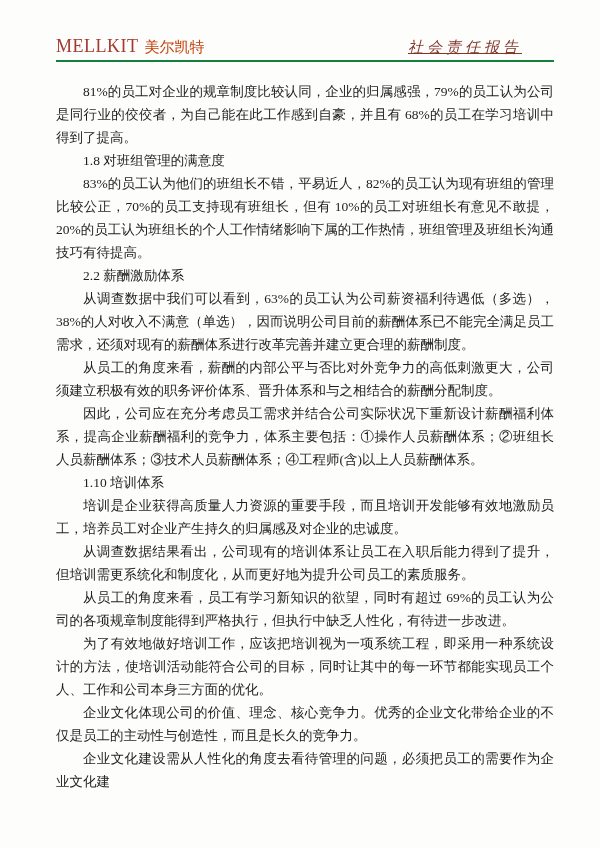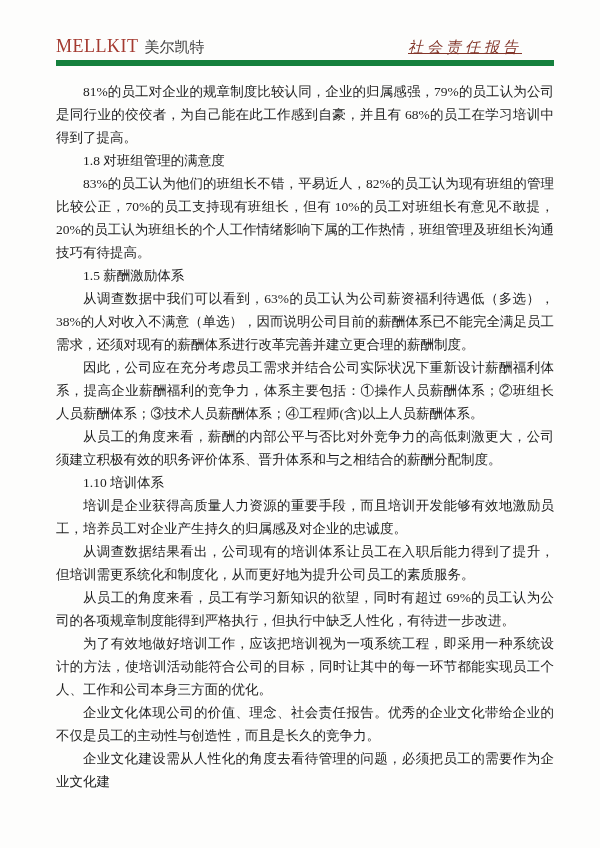--- a/index.html
+++ b/index.html
@@ -19,37 +19,37 @@
   }
   .header {
     position: absolute;
     left: 56px;
     right: 46px;
     top: 32px;
     height: 25px;
     display: flex;
     justify-content: space-between;
     align-items: flex-end;
-    border-bottom: 6px solid #15803d;
+    border-bottom: 2px solid #15803d;
     padding-bottom: 3px;
   }
   .logo {
     display: flex;
     align-items: baseline;
     gap: 6px;
     white-space: nowrap;
   }
   .logo-en {
     font-size: 18px;
     letter-spacing: 0.5px;
     color: #a43a30;
   }
   .logo-cn {
     font-size: 15px;
-    color: #404040;
+    color: #c2410c;
   }
   .report-title {
     font-size: 15px;
     font-style: italic;
     letter-spacing: 4px;
     color: #83362a;
     padding-right: 32px;
     white-space: nowrap;
     text-decoration: underline;
   }
@@ -89,27 +89,27 @@
       <span class="logo-en">MELLKIT</span>
       <span class="logo-cn">美尔凯特</span>
     </div>
     <div class="report-title">社会责任报告</div>
   </div>
 
   <div class="main">
     <p>81%的员工对企业的规章制度比较认同，企业的归属感强，79%的员工认为公司是同行业的佼佼者，为自己能在此工作感到自豪，并且有 68%的员工在学习培训中得到了提高。</p>
     <p>1.8 对班组管理的满意度</p>
     <p>83%的员工认为他们的班组长不错，平易近人，82%的员工认为现有班组的管理比较公正，70%的员工支持现有班组长，但有 10%的员工对班组长有意见不敢提，20%的员工认为班组长的个人工作情绪影响下属的工作热情，班组管理及班组长沟通技巧有待提高。</p>
-    <p>1.5 薪酬激励体系</p>
+    <p>2.2 薪酬激励体系</p>
     <p>从调查数据中我们可以看到，63%的员工认为公司薪资福利待遇低（多选），38%的人对收入不满意（单选），因而说明公司目前的薪酬体系已不能完全满足员工需求，还须对现有的薪酬体系进行改革完善并建立更合理的薪酬制度。</p>
+    <p>从员工的角度来看，薪酬的内部公平与否比对外竞争力的高低刺激更大，公司须建立积极有效的职务评价体系、晋升体系和与之相结合的薪酬分配制度。</p>
     <p>因此，公司应在充分考虑员工需求并结合公司实际状况下重新设计薪酬福利体系，提高企业薪酬福利的竞争力，体系主要包括：①操作人员薪酬体系；②班组长人员薪酬体系；③技术人员薪酬体系；④工程师(含)以上人员薪酬体系。</p>
-    <p>从员工的角度来看，薪酬的内部公平与否比对外竞争力的高低刺激更大，公司须建立积极有效的职务评价体系、晋升体系和与之相结合的薪酬分配制度。</p>
     <p>1.10 培训体系</p>
     <p>培训是企业获得高质量人力资源的重要手段，而且培训开发能够有效地激励员工，培养员工对企业产生持久的归属感及对企业的忠诚度。</p>
     <p>从调查数据结果看出，公司现有的培训体系让员工在入职后能力得到了提升，但培训需更系统化和制度化，从而更好地为提升公司员工的素质服务。</p>
     <p>从员工的角度来看，员工有学习新知识的欲望，同时有超过 69%的员工认为公司的各项规章制度能得到严格执行，但执行中缺乏人性化，有待进一步改进。</p>
     <p>为了有效地做好培训工作，应该把培训视为一项系统工程，即采用一种系统设计的方法，使培训活动能符合公司的目标，同时让其中的每一环节都能实现员工个人、工作和公司本身三方面的优化。</p>
-    <p>企业文化体现公司的价值、理念、社会责任报告。优秀的企业文化带给企业的不仅是员工的主动性与创造性，而且是长久的竞争力。</p>
+    <p>企业文化体现公司的价值、理念、核心竞争力。优秀的企业文化带给企业的不仅是员工的主动性与创造性，而且是长久的竞争力。</p>
     <p>企业文化建设需从人性化的角度去看待管理的问题，必须把员工的需要作为企业文化建</p>
   </div>
 
 
 </div>
 
 </body></html>

